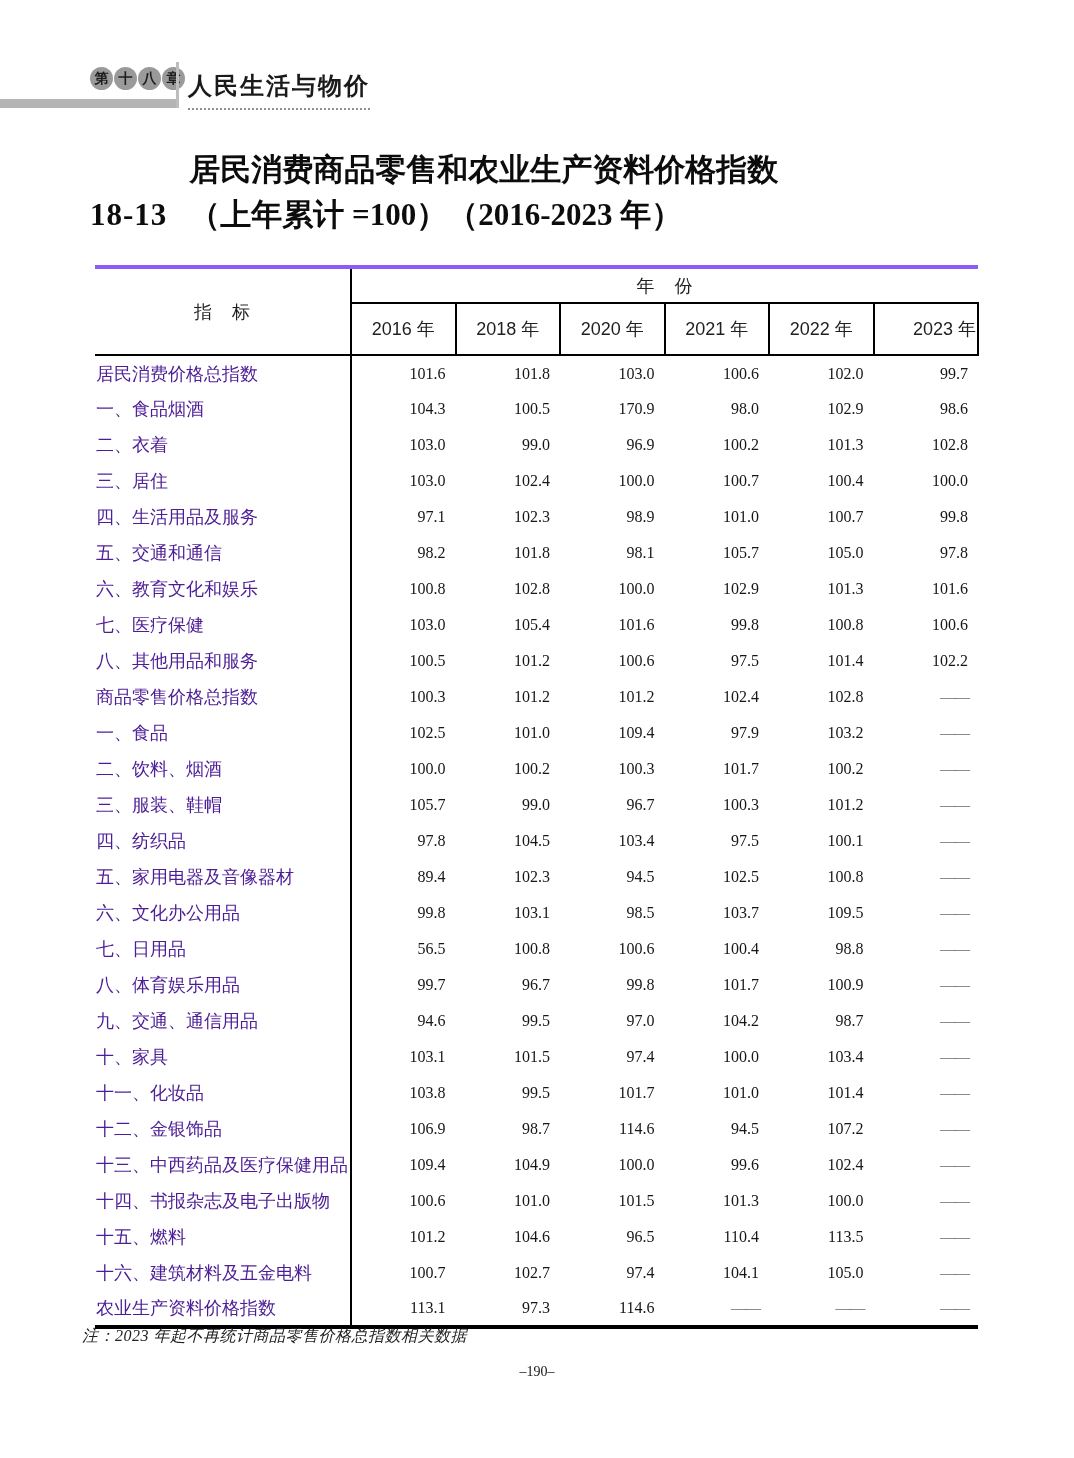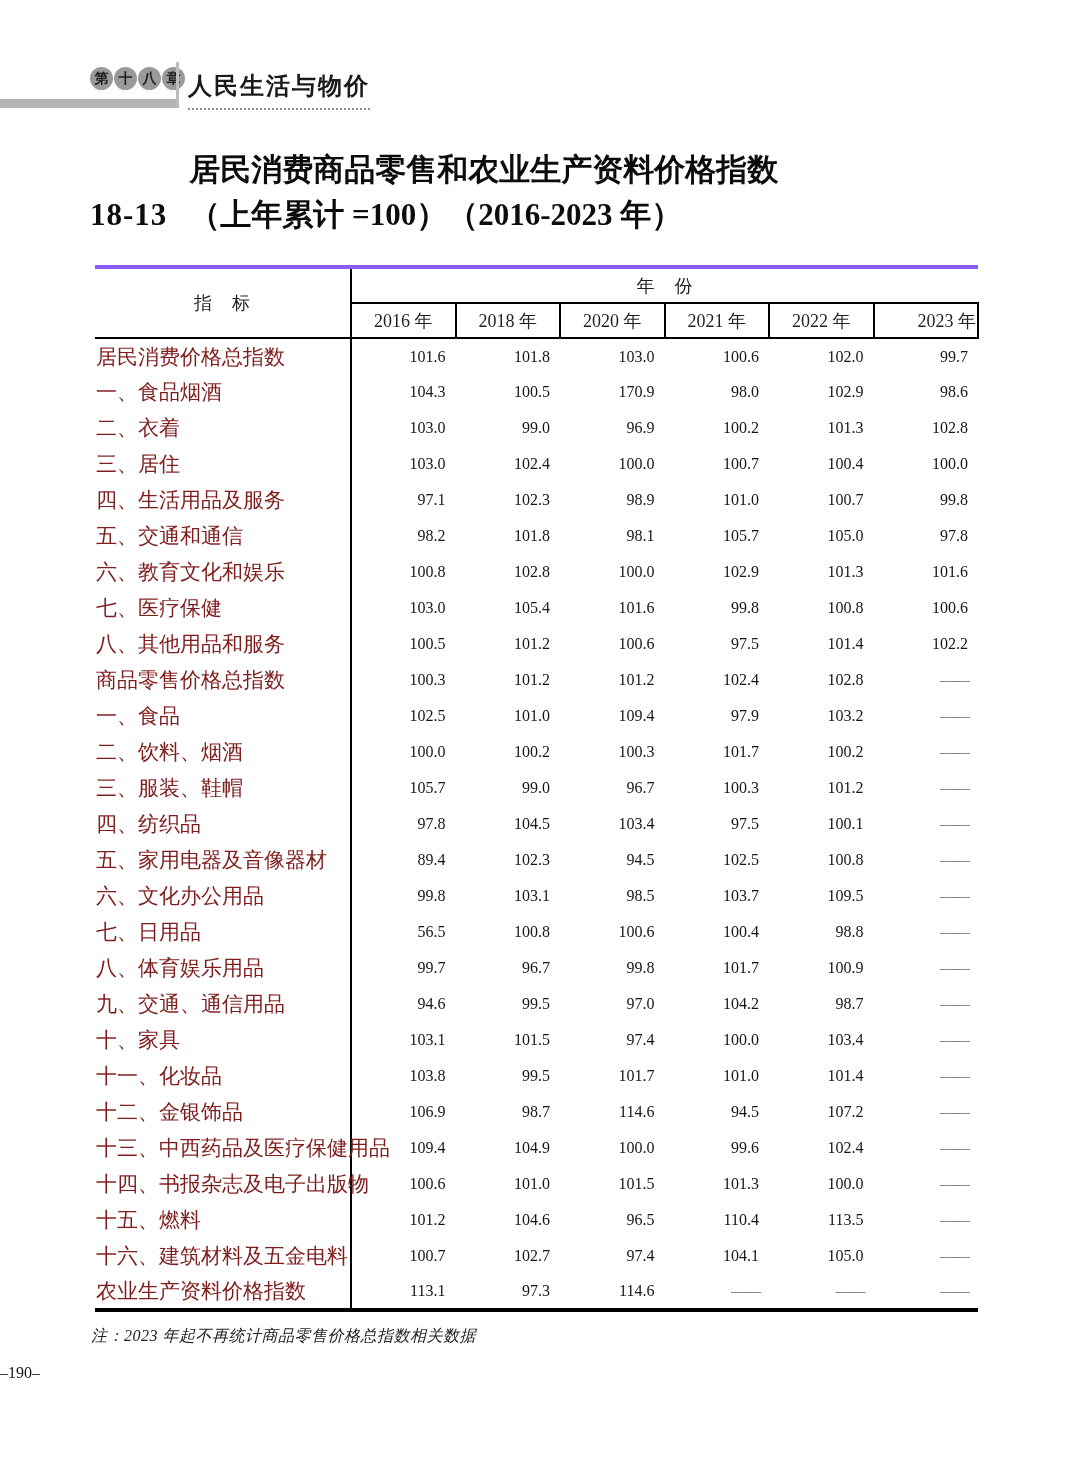--- a/index.html
+++ b/index.html
@@ -48,46 +48,45 @@
     border-bottom: 4px solid #000;
     table-layout: fixed;
   }
   .tbl thead th {
     font-family: "Liberation Sans", "DejaVu Sans", sans-serif;
     font-weight: normal; font-size: 18px; color: #1f1f1f;
   }
   .tbl th.ind-h { width: 256px; border-right: 2px solid #000; border-bottom: 2px solid #000; letter-spacing: 1px; }
   .tbl th.years-h { height: 36px; border-bottom: 2px solid #000; letter-spacing: 1px; }
   .tbl tr.year-row th {
-    height: 35px;
+    height: 52px;
     border-left: 2px solid #000;
     border-bottom: 2px solid #000;
     white-space: nowrap;
-    font-family: Liberation Serif, serif;
   }
   .tbl tr.year-row th:last-child { border-right: 2px solid #000; text-align: right; }
 
   .tbl tbody td { height: 36px; padding-top: 0; padding-bottom: 0; }
   .tbl td.ind {
     border-right: 2px solid #000;
-    font-size: 21px; text-align: left; padding-left: 1px;
-    white-space: nowrap; color: #7f1d1d;
+    font-size: 18px; text-align: left; padding-left: 1px;
+    white-space: nowrap; color: #4c1d95;
   }
   .tbl td.num { text-align: right; padding-right: 10px; font-size: 16px; color: #161616; }
   .tbl td.dash { color: #787878; letter-spacing: -2px; font-weight: normal; }
 
   
   .note {
-    position: absolute; left: 91px; top: 1326px;
+    position: absolute; left: 82px; top: 1326px;
     font-size: 16px; font-style: italic; color: #222;
     letter-spacing: 0.5px;
   }
   .pageno {
     position: absolute; left: 0; top: 1364px; width: 1074px;
-    font-size: 16px; color: #161616;
+    text-align: center; font-size: 14px; color: #161616;
   }
 </style>
 </head>
 <body>
 
 <div class="band"></div>
 <div class="badge">
   <span class="circle">第</span>
   <span class="circle">十</span>
   <span class="circle">八</span>

